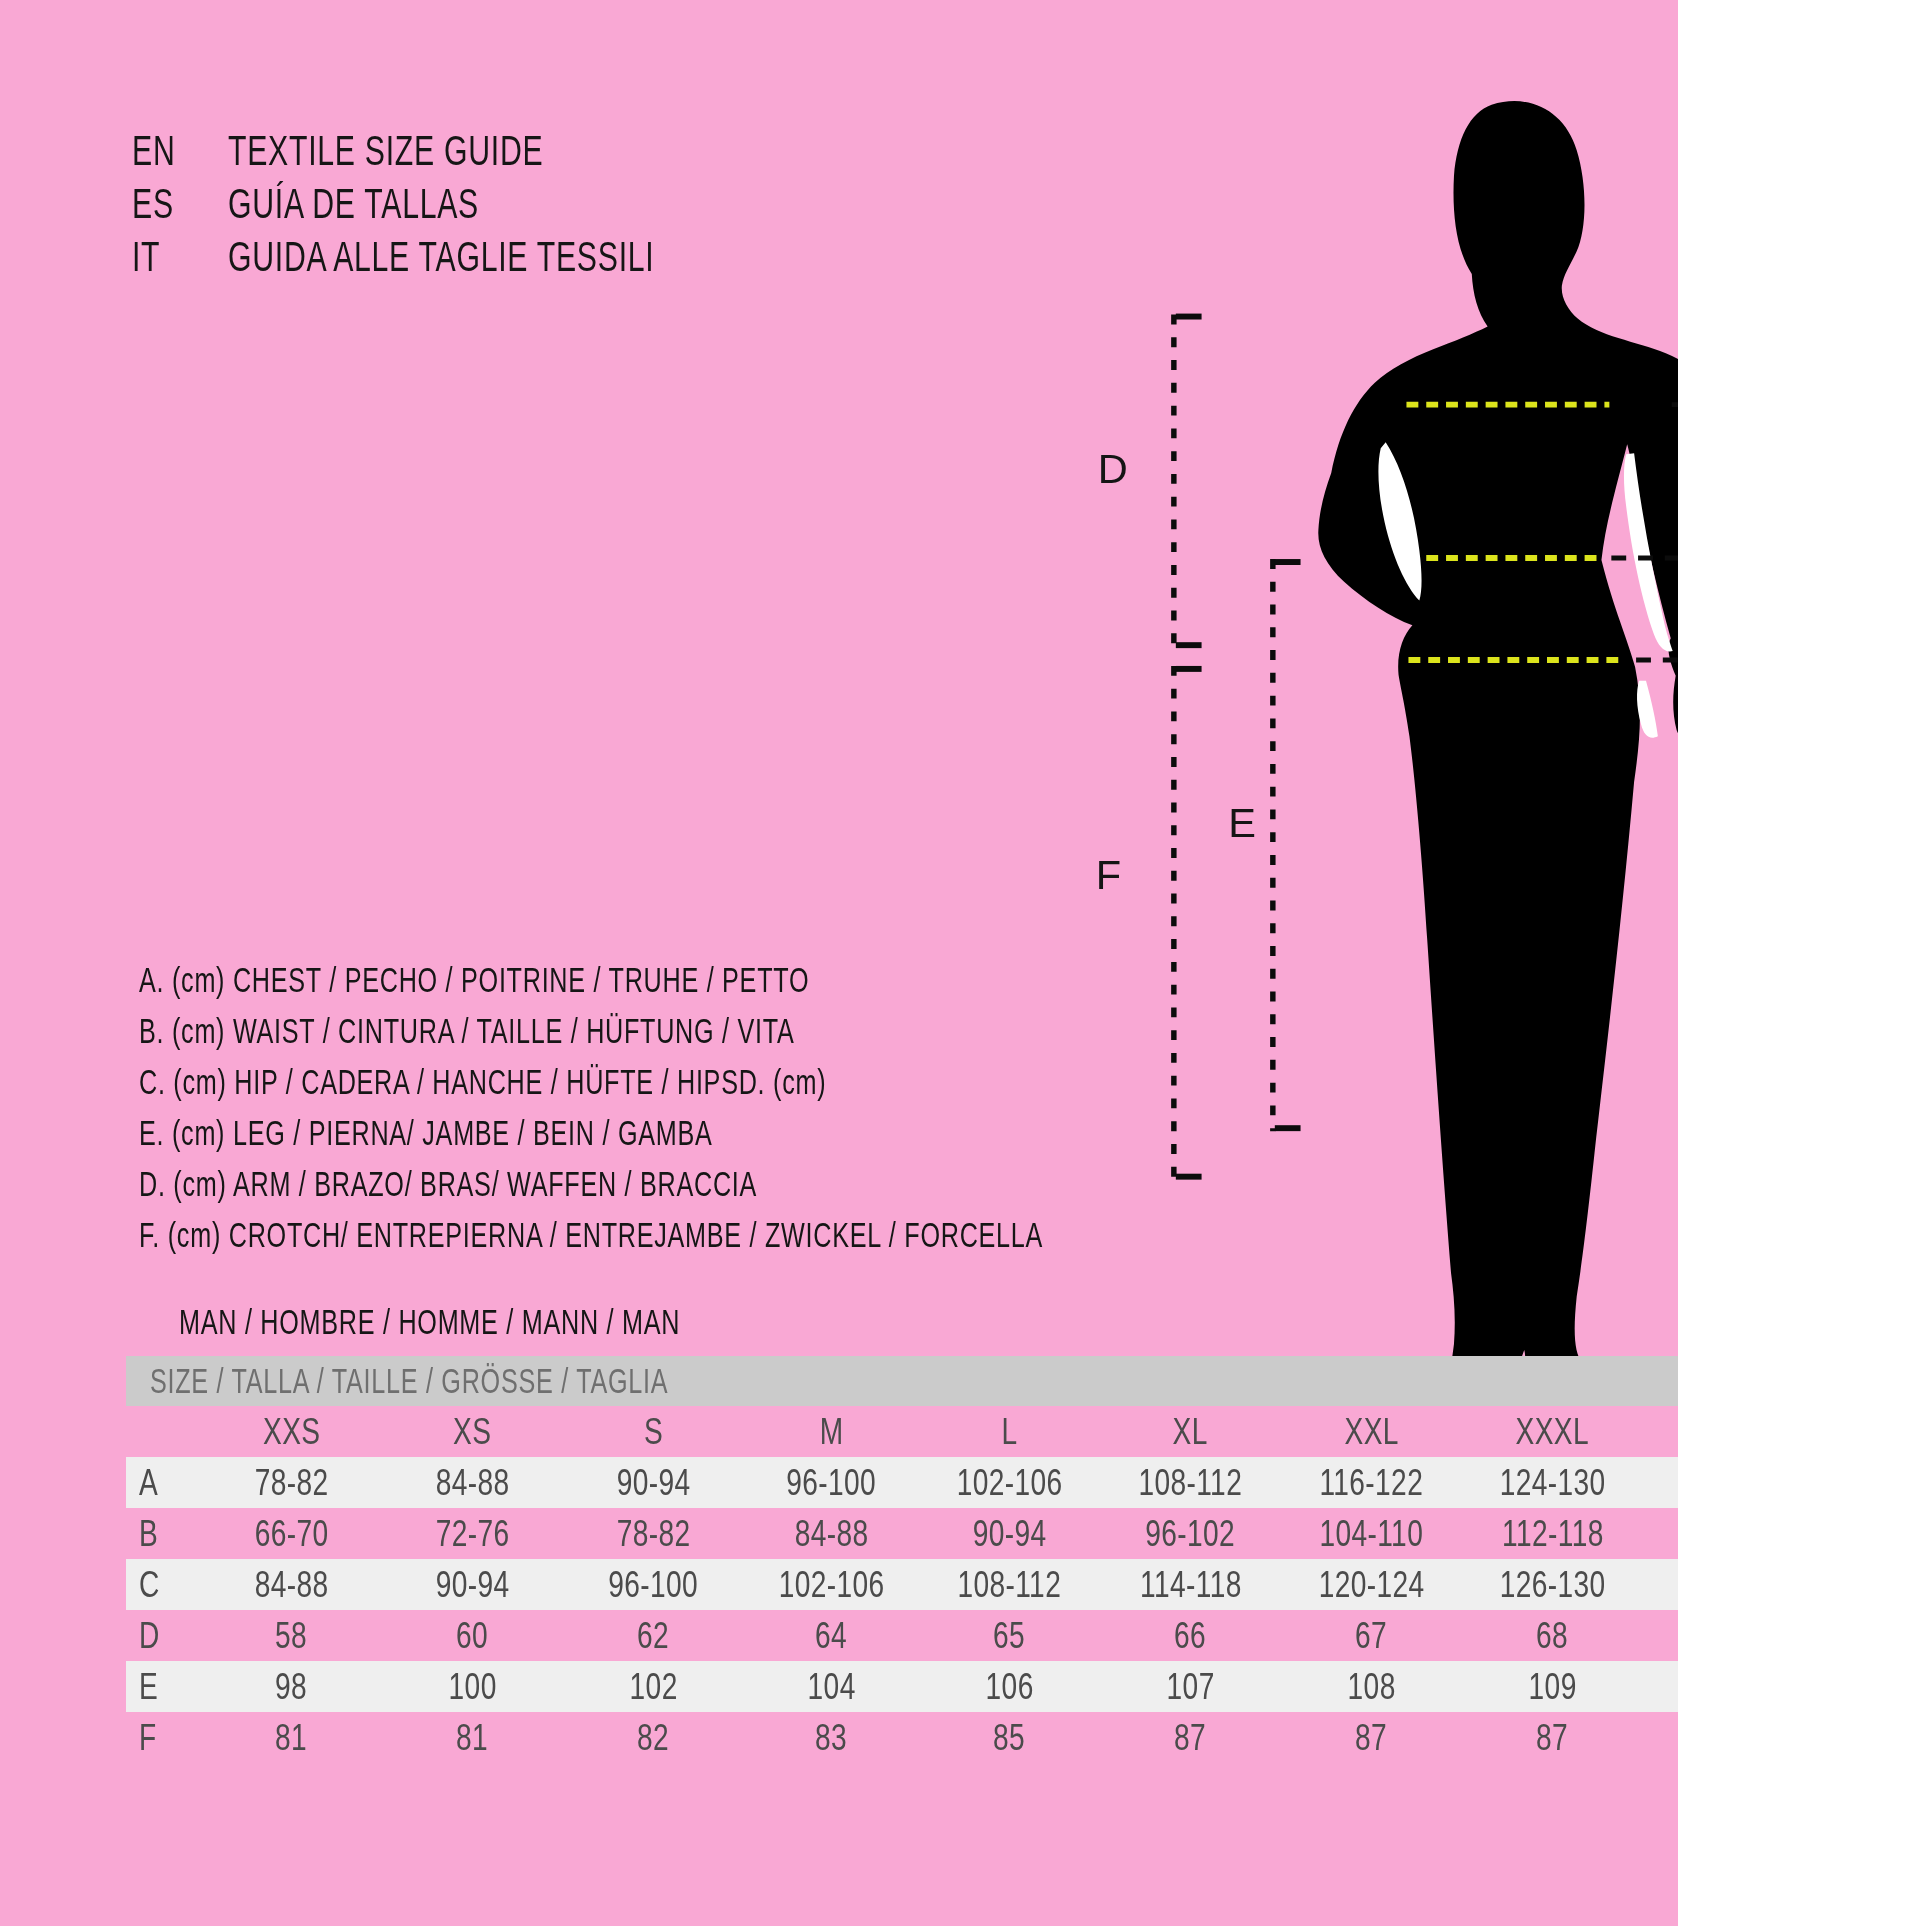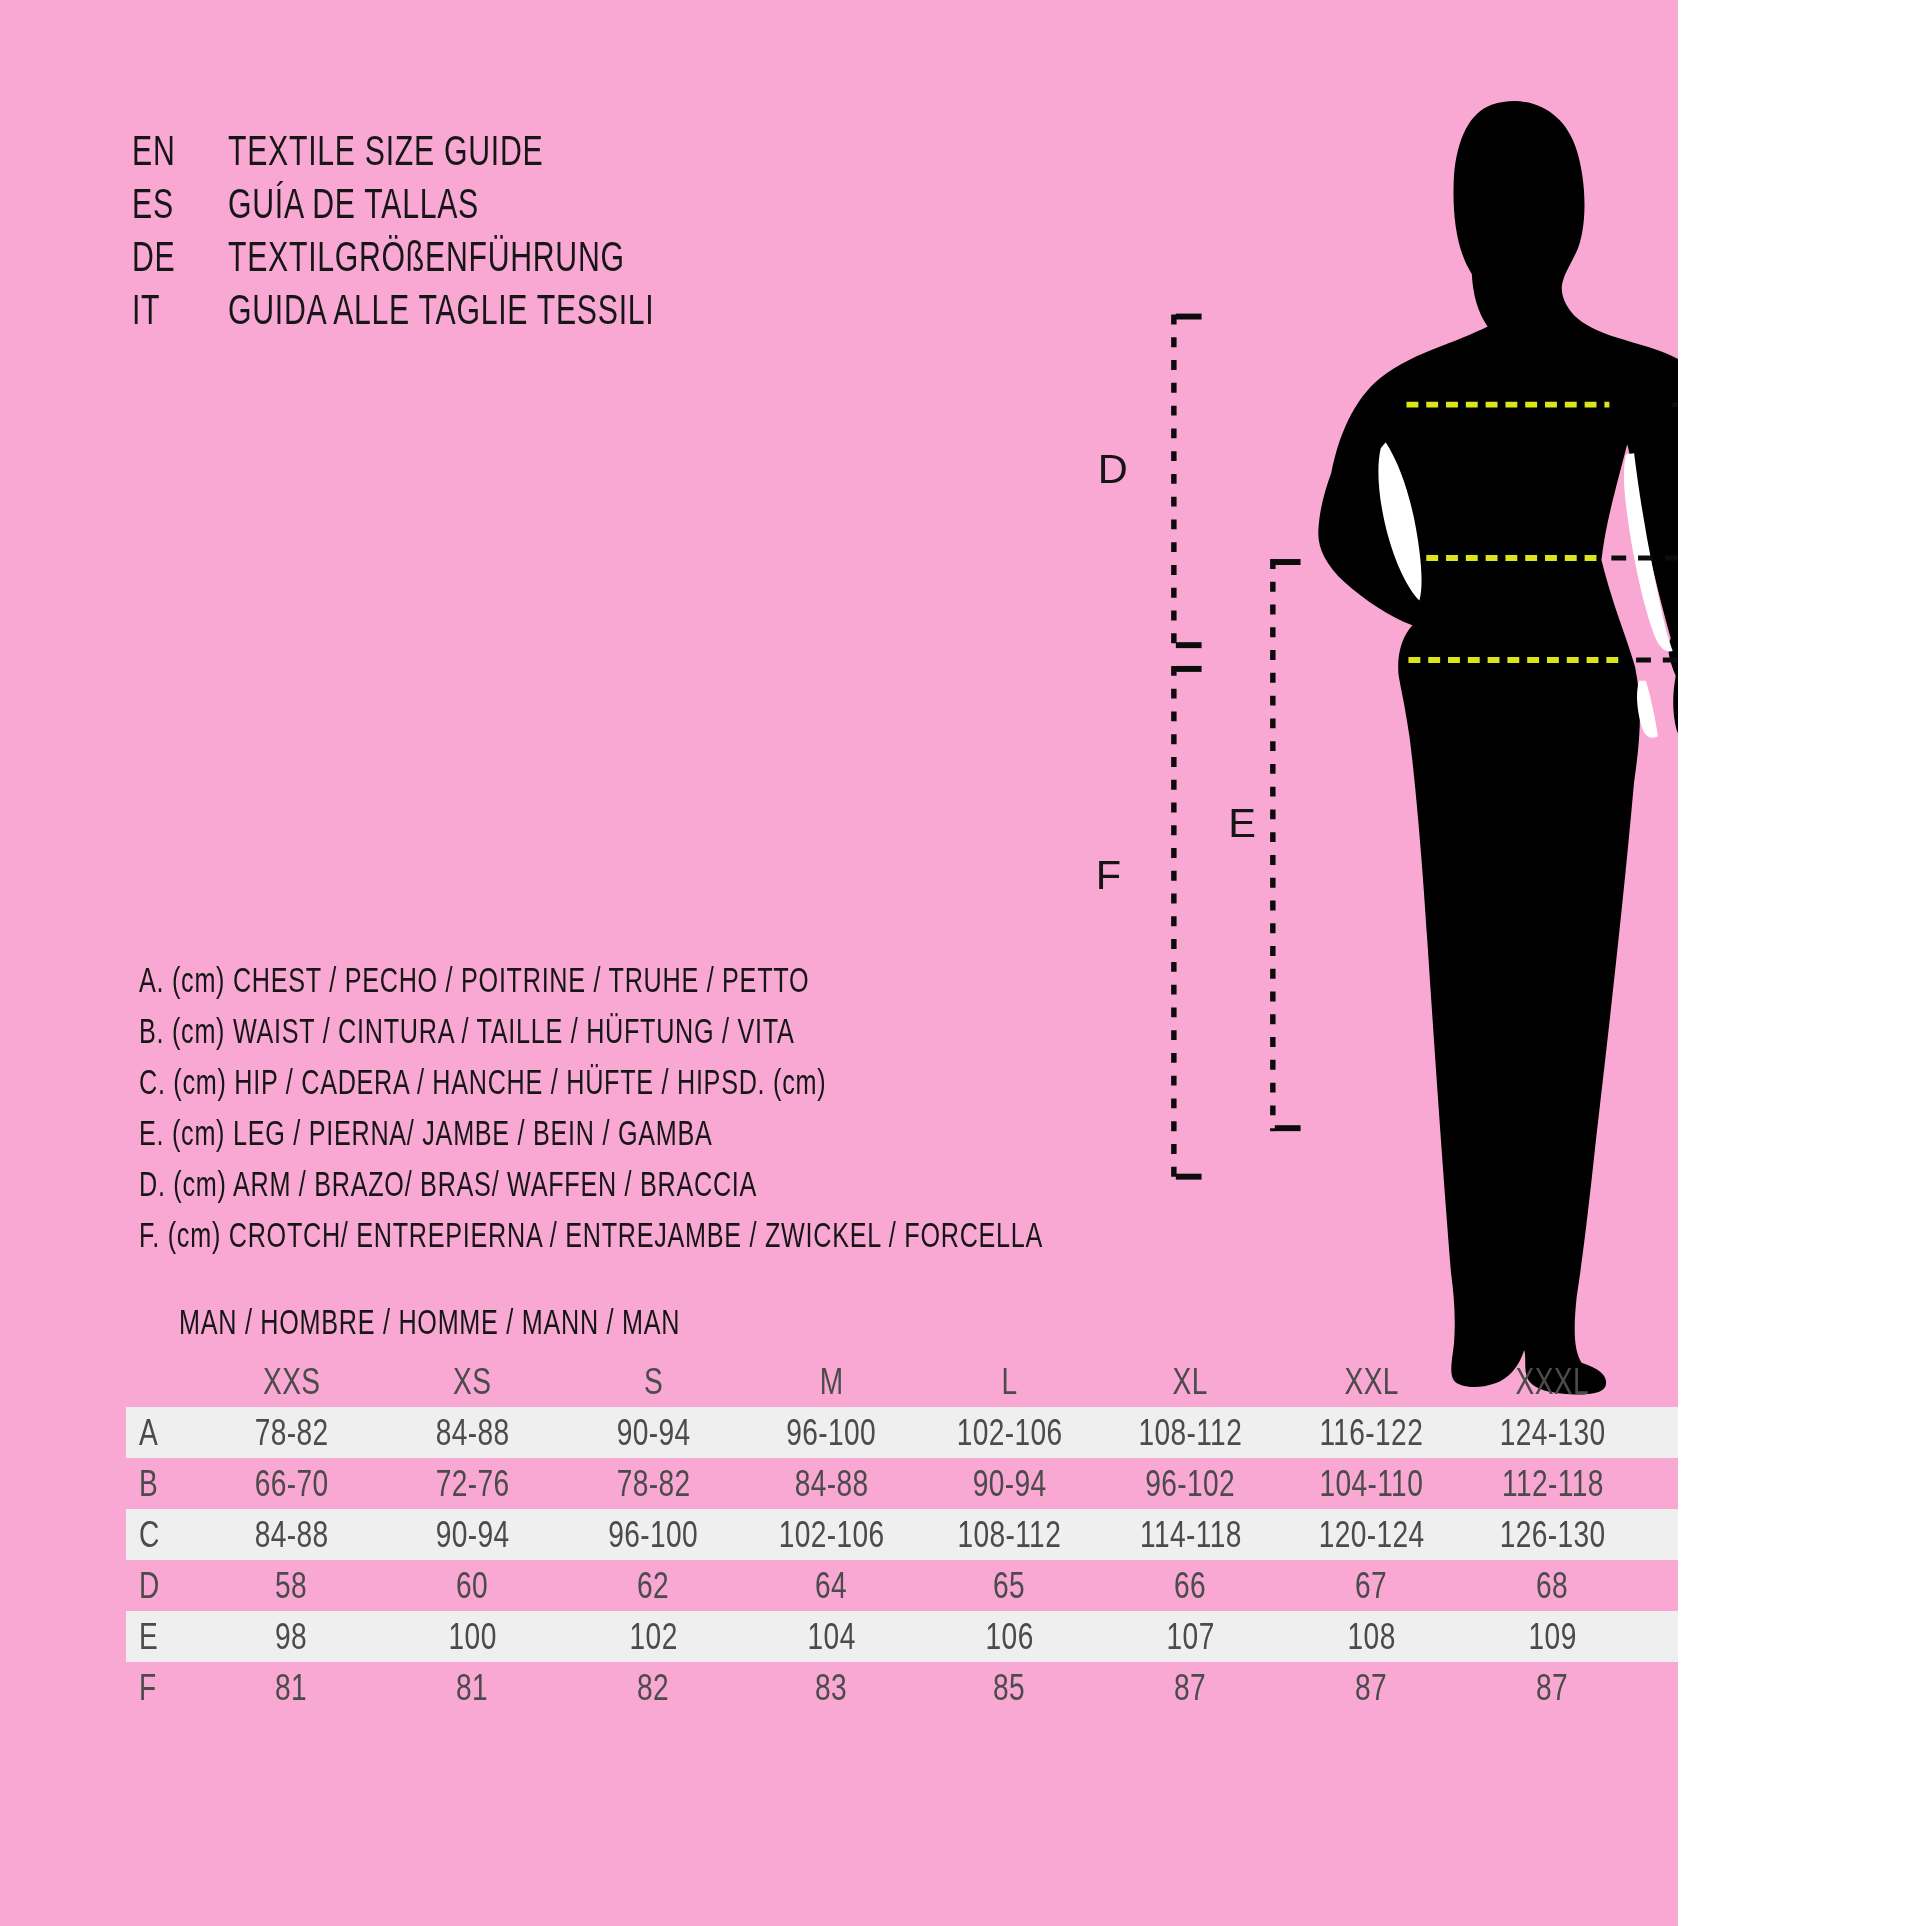--- a/index.html
+++ b/index.html
@@ -43,24 +43,20 @@
 <div class="page">
 
   <div class="lang-block">
     <div class="lang-row">
       <div class="lang-code"><span class="cond">EN</span></div>
       <div><span class="cond">TEXTILE SIZE GUIDE</span></div>
     </div>
     <div class="lang-row">
       <div class="lang-code"><span class="cond">ES</span></div>
       <div><span class="cond">GUÍA DE TALLAS</span></div>
-    </div>
-    <div class="lang-row">
-      <div class="lang-code"><span class="cond">DE</span></div>
-      <div><span class="cond">TEXTILGRÖßENFÜHRUNG</span></div>
     </div>
     <div class="lang-row">
       <div class="lang-code"><span class="cond">IT</span></div>
       <div><span class="cond">GUIDA ALLE TAGLIE TESSILI</span></div>
     </div>
   </div>
 
   <div class="measure-block">
     <div class="measure-line"><span class="cond">A. (cm) CHEST / PECHO / POITRINE / TRUHE / PETTO</span></div>
     <div class="measure-line"><span class="cond">B. (cm) WAIST / CINTURA / TAILLE / HÜFTUNG / VITA</span></div>
@@ -163,20 +159,21 @@
       <text x="1776" y="424">A</text>
       <text x="1778" y="579">B</text>
       <text x="1781" y="682">C</text>
       <text x="1108" y="488">D</text>
       <text x="1240" y="846">E</text>
       <text x="1106" y="898">F</text>
     </svg>
   </div>
 
   <div class="size-table">
+    <div class="t-title"><span class="cond">SIZE / TALLA / TAILLE / GRÖSSE / TAGLIA</span></div>
 
     <div class="t-row">
       <div class="t-cell t-label"></div>
       <div class="t-cell"><span class="tc">XXS</span></div>
       <div class="t-cell"><span class="tc">XS</span></div>
       <div class="t-cell"><span class="tc">S</span></div>
       <div class="t-cell"><span class="tc">M</span></div>
       <div class="t-cell"><span class="tc">L</span></div>
       <div class="t-cell"><span class="tc">XL</span></div>
       <div class="t-cell"><span class="tc">XXL</span></div>

